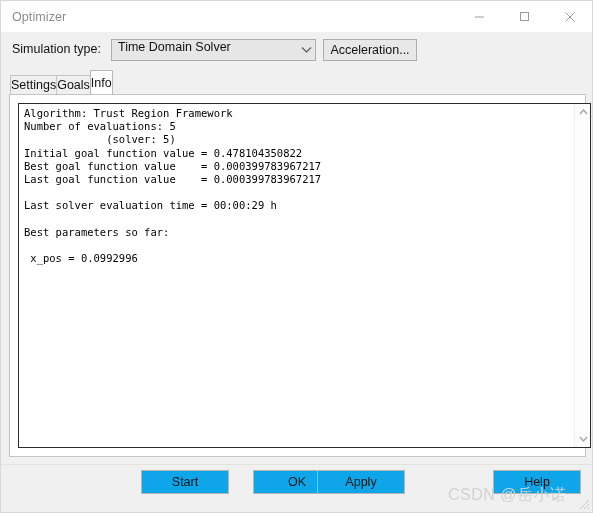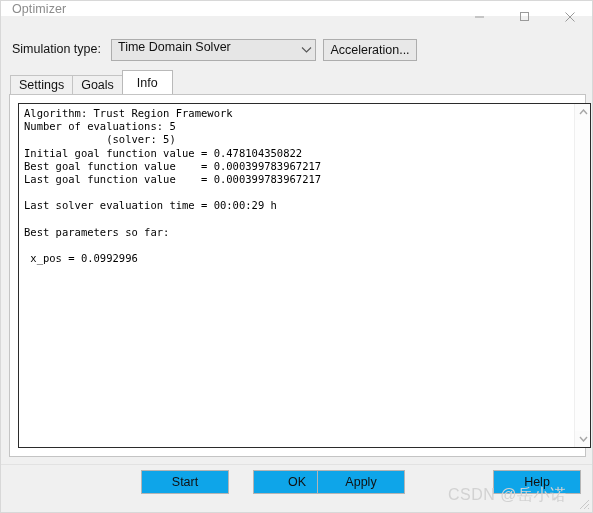--- a/index.html
+++ b/index.html
@@ -24,21 +24,21 @@
     box-sizing: border-box;
     border: 1px solid #d8d8d8;
     overflow: hidden;
   }
 
   
   #titlebar {
     position: absolute;
     left: 0; top: 0;
     width: 100%;
-    height: 15px;
+    height: 31px;
     background: #ffffff;
     display: flex;
     align-items: center;
   }
   #title-text {
     margin-left: 11px;
     font-size: 12.5px;
     color: #8c8c8c;
     letter-spacing: .1px;
     white-space: nowrap;
@@ -123,39 +123,39 @@
     position: absolute;
     left: 9px;
     top: 71px;
     height: 22px;
     display: flex;
     align-items: flex-end;
     z-index: 3;
   }
   .tab {
     height: 19px;
-    padding: 0 8px;
+    padding: 0 0;
     font-size: 12.5px;
     color: #111;
     background: #f0f0f0;
     border: 1px solid #c4c4c4;
     border-bottom: none;
     box-sizing: border-box;
     display: flex;
     align-items: center;
     white-space: nowrap;
     margin-right: -1px;
   }
   .tab.active {
     height: 24px;
     background: #ffffff;
     border-color: #b9b9b9;
     position: relative;
     z-index: 4;
-    padding: 0 14px;
+    padding: 0 0;
   }
 
   
   #tabpanel {
     position: absolute;
     left: 8px;
     top: 93px;
     width: 577px;
     height: 363px;
     background: #ffffff;

